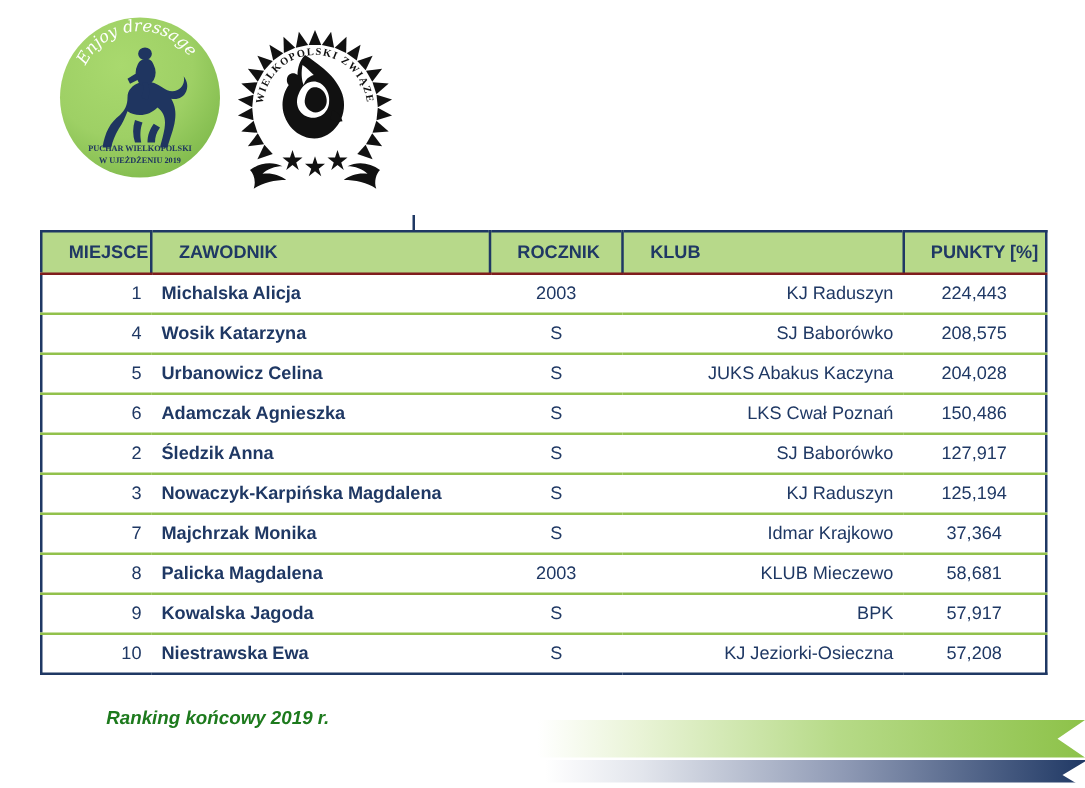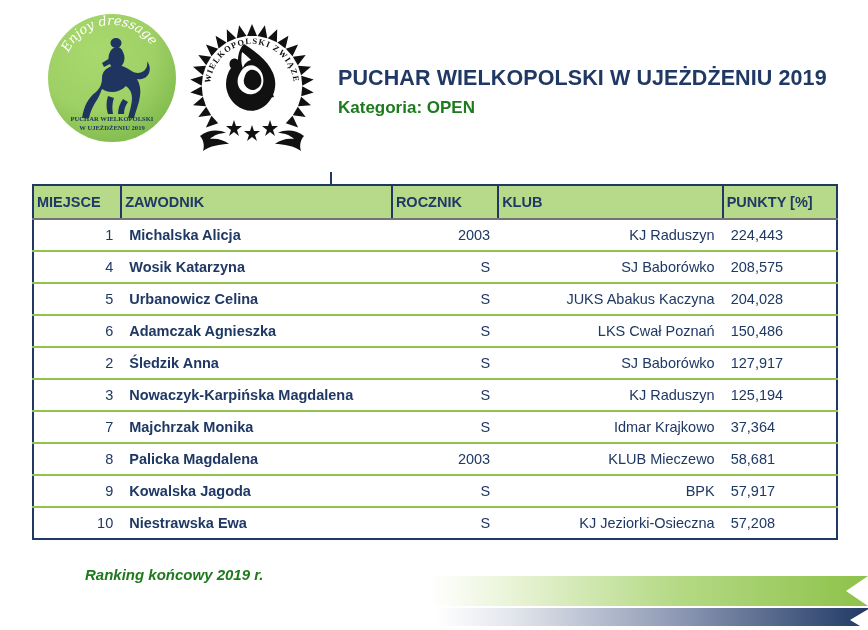--- a/index.html
+++ b/index.html
@@ -95,44 +95,44 @@
   table.rank col.c-year   { width: 106px; }
   table.rank col.c-club   { width: 224px; }
   table.rank col.c-points { width: 114px; }
 
   table.rank thead th {
     background: #b7d98a;
     color: #1f3864;
     font-size: 14.5px;
     font-weight: bold;
     text-align: left;
-    padding: 5px 8px 6px 3px;
+    padding: 5px 8px 6px 21px;
     height: 21px;
     border-right: 2px solid #1f3864;
-    border-bottom: 2px solid #737373;
+    border-bottom: 2px solid #7f1d1d;
     white-space: nowrap;
   }
   table.rank thead th:last-child { border-right: none; }
 
   table.rank tbody td {
     font-size: 14.5px;
     color: #1f3864;
     padding: 4px 8px 5px 8px;
     height: 21px;
     border-bottom: 2px solid #92c14c;
     white-space: nowrap;
     overflow: hidden;
   }
   table.rank tbody tr:last-child td { border-bottom: none; }
 
   td.place  { text-align: right; padding-right: 18px; }
   td.rider  { font-weight: bold; }
-  td.year   { text-align: right; }
+  td.year   { text-align: center; }
   td.club   { text-align: right; }
-  td.points { text-align: left; padding-right: 10px; }
+  td.points { text-align: center; padding-right: 10px; }
 
   
   .footer-note {
     position: absolute;
     left: 42px; top: 566px;
     font-size: 15px;
     font-style: italic;
     font-weight: bold;
     color: #1d7a1d;
     white-space: nowrap;
@@ -250,24 +250,20 @@
 
       <g fill="#111111">
         <path d="M14,128 C22,122 32,121 40,125 C34,125 28,127 24,131 C31,130 38,132 43,136
                  C34,136 24,138 17,143 C19,137 17,131 14,128 Z"></path>
         <path d="M118,128 C110,122 100,121 92,125 C98,125 104,127 108,131 C101,130 94,132 89,136
                  C98,136 108,138 115,143 C113,137 115,131 118,128 Z"></path>
       </g>
     </svg>
   </div>
 
-  <div class="titles">
-    <div class="title-main">PUCHAR WIELKOPOLSKI W UJEŻDŻENIU 2019</div>
-    <div class="title-sub">Kategoria: OPEN</div>
-  </div>
 </div>
 
 <div class="tick-mark"></div>
 
 <div class="table-wrap">
   <table class="rank">
     <colgroup>
       <col class="c-place">
         <col class="c-rider">
         <col class="c-year">

